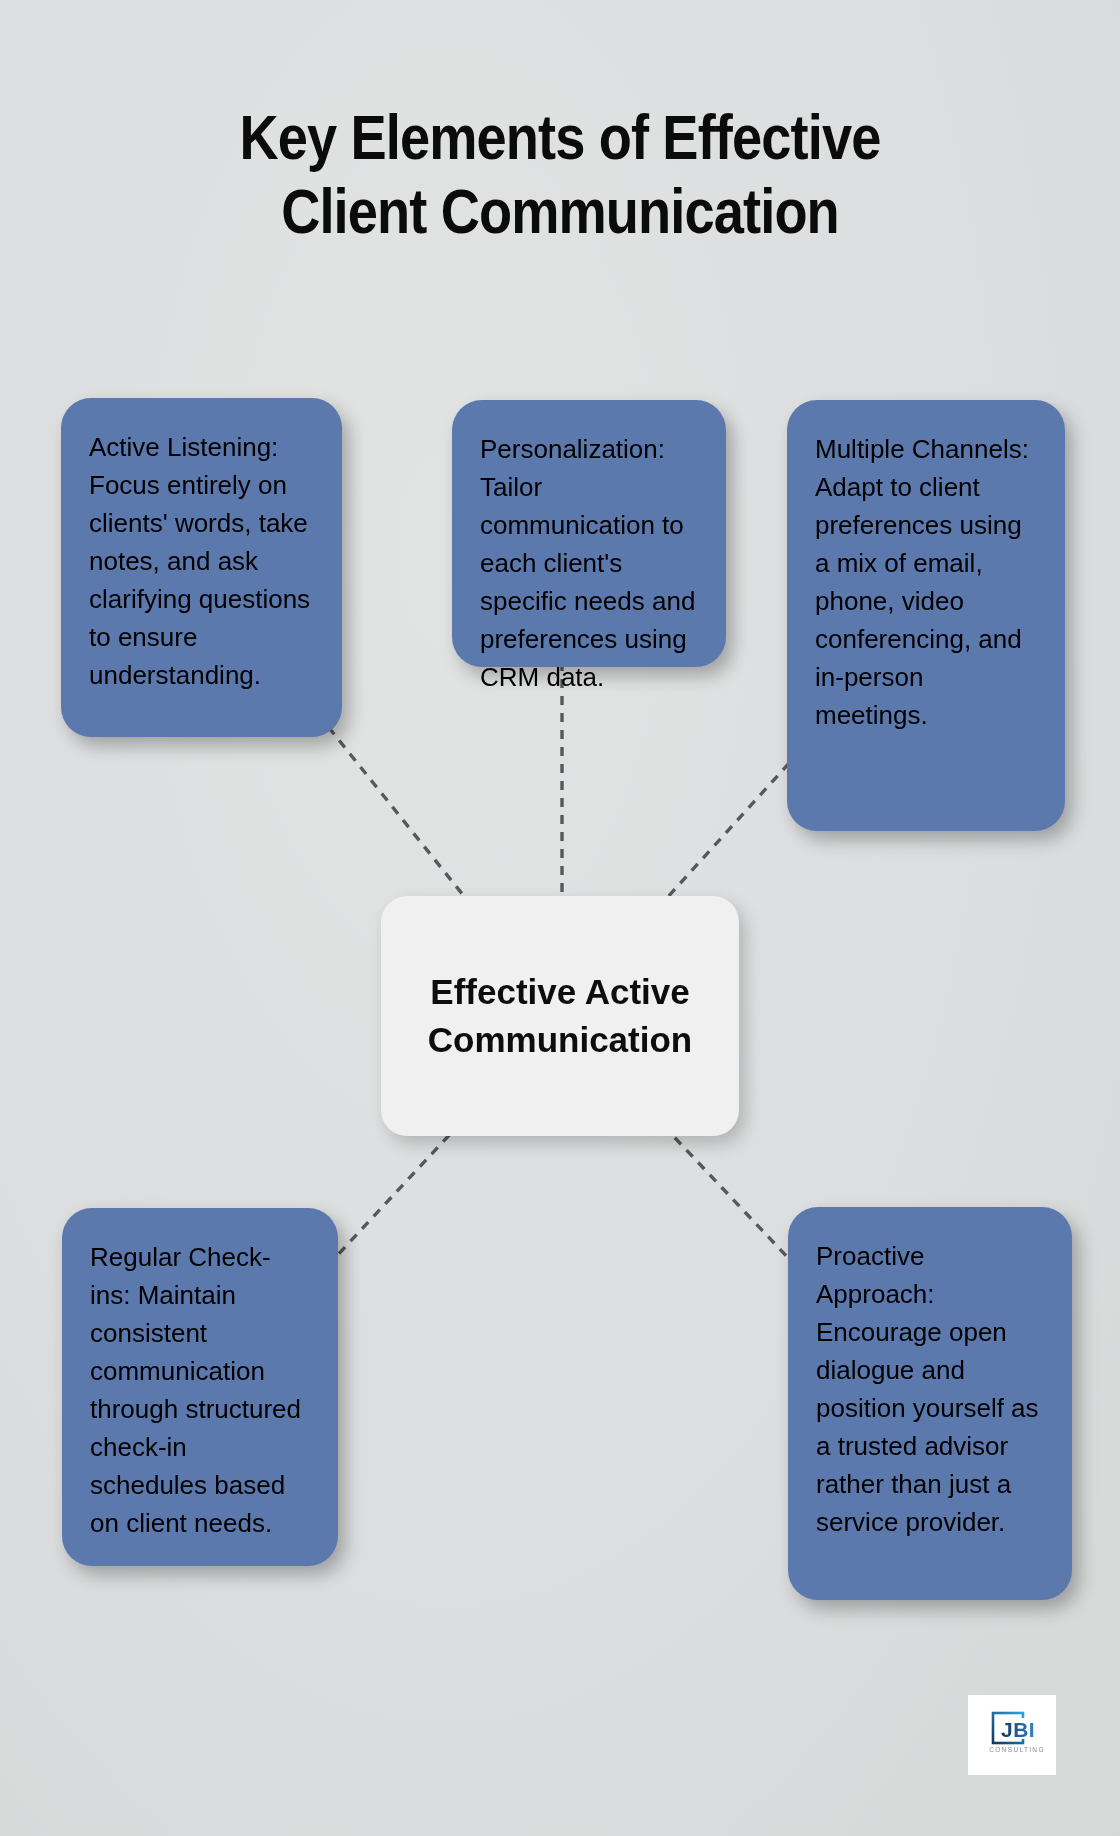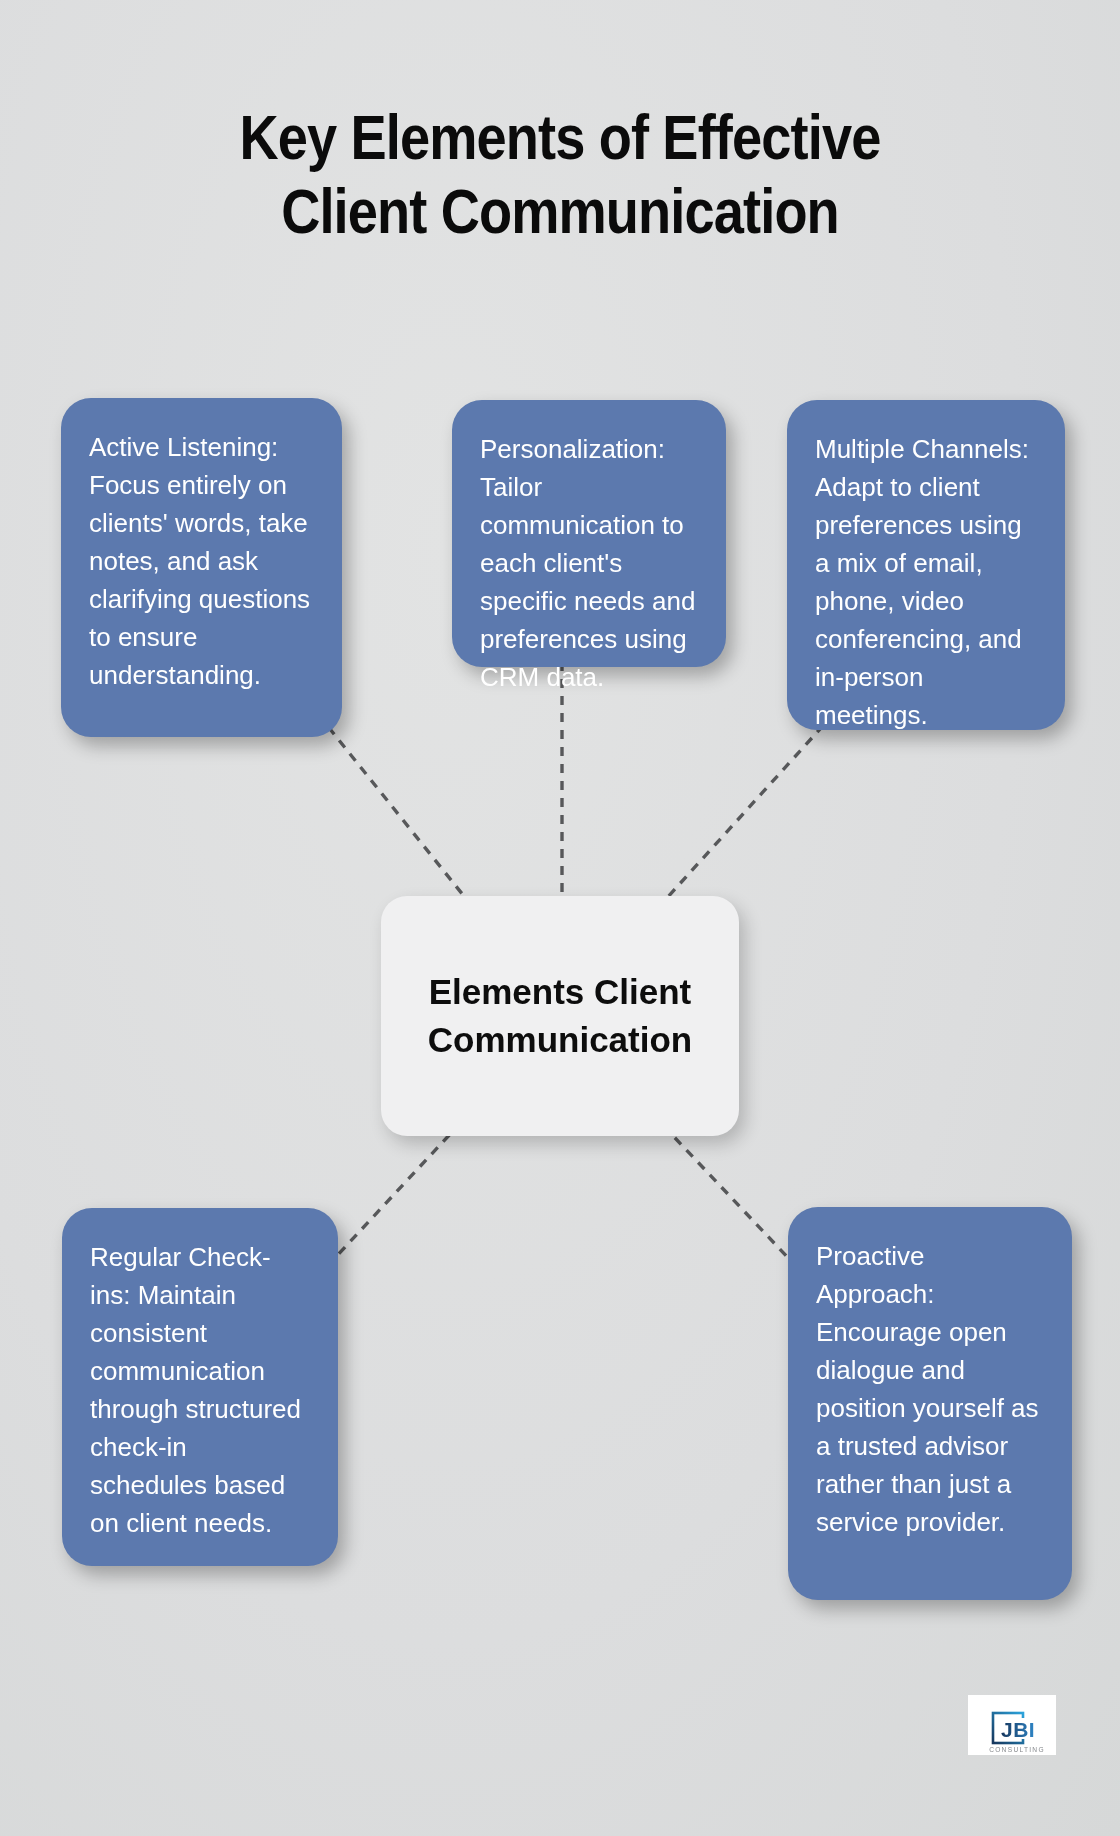--- a/index.html
+++ b/index.html
@@ -35,29 +35,29 @@
     left: 0;
     top: 0;
     z-index: 1;
   }
   .node {
     position: absolute;
     box-sizing: border-box;
     background: #5c79ae;
     border-radius: 30px;
     padding: 30px 28px;
-    color: #ffffff;
+    color: #000000;
     font-size: 26px;
     line-height: 38px;
     z-index: 2;
     box-shadow: 7px 9px 18px rgba(0,0,0,0.28);
   }
   .node-tl { left: 61px;  top: 398px;  width: 281px; height: 339px; }
   .node-tm { left: 452px; top: 400px;  width: 274px; height: 267px; }
-  .node-tr { left: 787px; top: 400px;  width: 278px; height: 330px; }
+  .node-tr { left: 787px; top: 400px;  width: 278px; height: 431px; }
   .node-bl { left: 62px;  top: 1208px; width: 276px; height: 358px; }
   .node-br { left: 788px; top: 1207px; width: 284px; height: 393px; }
   .center-node {
     position: absolute;
     left: 381px;
     top: 896px;
     width: 358px;
     height: 240px;
     box-sizing: border-box;
     background: #f0f0f1;
@@ -72,21 +72,21 @@
     font-weight: 800;
     color: #0d0d0d;
     z-index: 2;
     box-shadow: 6px 8px 18px rgba(0,0,0,0.20);
   }
   .logo-card {
     position: absolute;
     left: 968px;
     top: 1695px;
     width: 88px;
-    height: 60px;
+    height: 80px;
     background: #ffffff;
     z-index: 2;
   }
 </style>
 </head>
 <body>
 
 <div class="canvas">
 
   <h1 class="page-title"><span>Key Elements of Effective</span><br><span>Client Communication</span></h1>
@@ -107,21 +107,21 @@
 
   <div class="node node-tm">
     <span>Personalization: Tailor communication to each client's specific needs and preferences using CRM data.</span>
   </div>
 
   <div class="node node-tr">
     <span>Multiple Channels: Adapt to client preferences using a mix of email, phone, video conferencing, and in-person meetings.</span>
   </div>
 
   <div class="center-node">
-    <span>Elements Client Communication</span>
+    <span>Effective Active Communication</span>
   </div>
 
   <div class="node node-bl">
     <span>Regular Check-ins: Maintain consistent communication through structured check-in schedules based on client needs.</span>
   </div>
 
   <div class="node node-br">
     <span>Proactive Approach: Encourage open dialogue and position yourself as a trusted advisor rather than just a service provider.</span>
   </div>
 

